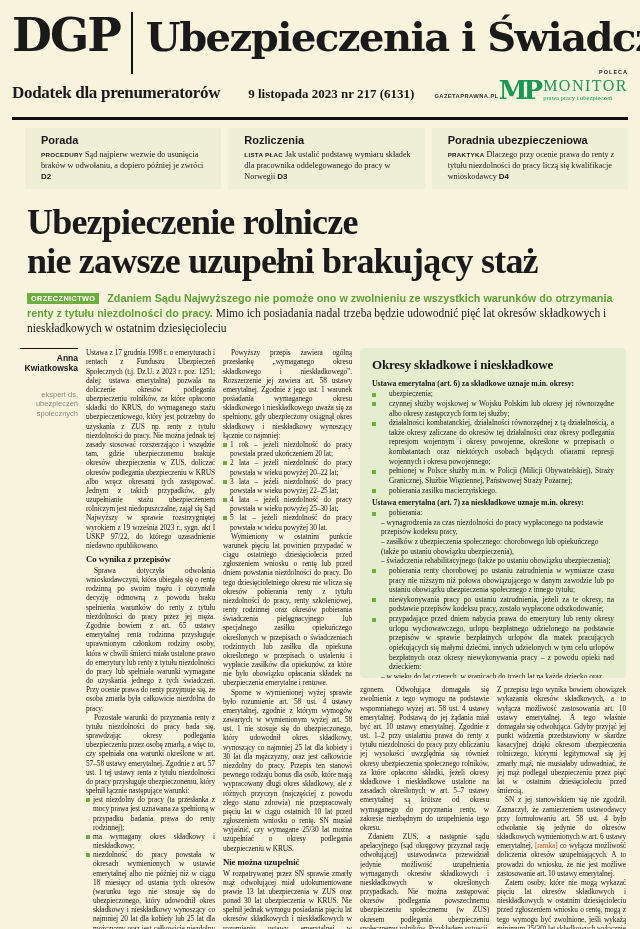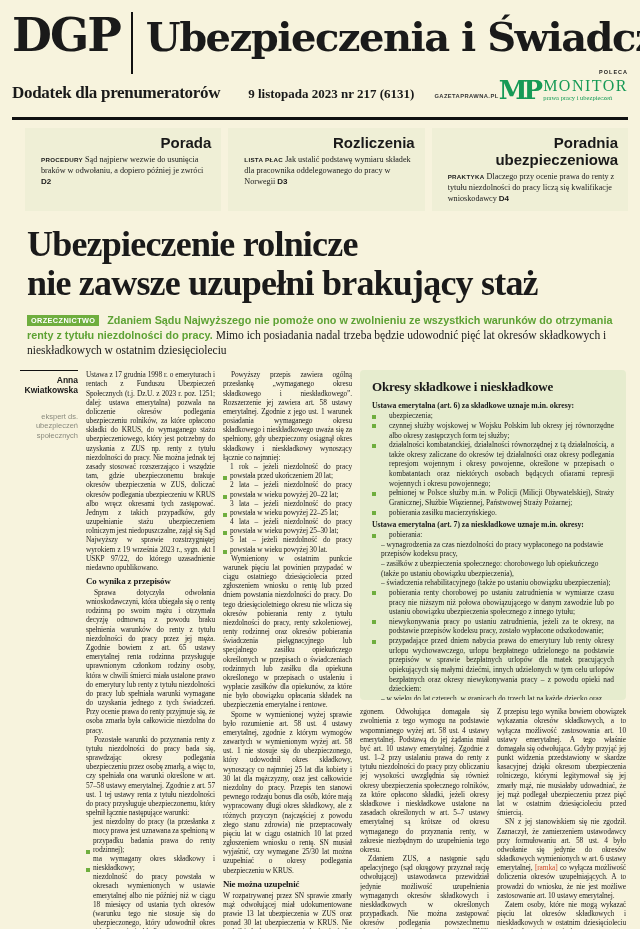--- a/index.html
+++ b/index.html
@@ -23,41 +23,41 @@
   .poleca{font-family:"Liberation Sans",sans-serif;font-weight:700;font-size:5.5px;letter-spacing:1px;color:#222;margin-bottom:2px;}
   .monrow{display:flex;align-items:center;gap:4px;justify-content:flex-end;}
   .mp{color:#169a56;font-family:"DejaVu Serif",serif;font-weight:700;font-size:26px;line-height:1;letter-spacing:-4px;}
   .moncol{text-align:left;}
   .monname{color:#169a56;font-family:"Liberation Serif",serif;font-size:16px;letter-spacing:1.5px;line-height:1;text-align:right;}
   .montag{color:#169a56;font-size:6.5px;line-height:1.1;}
   .hrule{height:2.5px;background:#111;margin:6px 12px 0;}
   
   .teasers{display:flex;gap:7px;margin:8px 12px 0 25px;}
   .tbox{flex:1;background:#efefd6;padding:6px 10px 7px 16px;}
-  .tsection{font-family:"Liberation Sans",sans-serif;font-weight:700;font-size:15px;margin:0 0 3px;text-align:right;}
+  .tsection{font-family:"Liberation Sans",sans-serif;font-weight:700;font-size:11px;margin:0 0 3px;}
   .ttext{font-size:8.2px;line-height:1.35;}
   .kick{font-family:"Liberation Sans",sans-serif;font-weight:700;font-size:6.2px;letter-spacing:.3px;}
   .pref{font-family:"Liberation Sans",sans-serif;font-weight:700;font-size:8px;}
   
   .headline{margin:14px 12px 0 27px;font-size:36px;line-height:1.07;font-weight:700;letter-spacing:-0.8px;}
   .lead{margin:11px 12px 0 27px;font-size:11.5px;line-height:1.3;}
   .badge{background:#6fae3e;color:#fff;font-family:"Liberation Sans",sans-serif;font-weight:700;font-size:7.3px;padding:1px 4px 1.5px;letter-spacing:.4px;margin-right:5px;vertical-align:1.5px;}
   .leadgreen{color:#5ea234;font-weight:700;font-family:"Liberation Sans",sans-serif;font-size:10.8px;}
   
   .bodygrid{display:flex;gap:8px;margin:12px 12px 0;height:588px;overflow:hidden;}
   .rail{width:66px;flex:none;text-align:right;font-family:"Liberation Sans",sans-serif;}
   .rail-inner{border-top:1.5px solid #111;width:58px;margin-left:auto;padding-top:4px;}
   .aname{font-weight:700;font-size:8.5px;line-height:1.2;}
   .arole{font-size:7.5px;color:#8b8b7e;line-height:1.3;margin-top:16px;}
   .col{width:129px;flex:none;font-size:7.4px;line-height:1.24;text-align:justify;letter-spacing:-0.1px;overflow:hidden;}
   .right{width:266px;flex:none;}
   .para{text-indent:8px;}
   .para.ni{text-indent:0;}
   .bhead{font-weight:700;font-size:8.8px;margin:4px 0 1px;text-align:left;}
-  .bullet{display:flex;gap:3px;align-items:flex-end;}
+  .bullet{display:flex;gap:3px;}
   .sq{width:4px;height:4px;background:#6fae3e;flex:none;margin-top:3px;}
   .btext{flex:1;text-align:justify;}
   .ref-red{color:#c9472b;}
   
   .gbox{background:#e6ecce;border-radius:4px;padding:9px 12px 8px;height:330px;box-sizing:border-box;overflow:hidden;margin-bottom:7px;}
   .gb-title{font-weight:700;font-size:13px;margin:0 0 6px;letter-spacing:-0.2px;}
   .gb-lead{font-weight:700;font-size:7.7px;margin-top:3px;line-height:1.3;}
   .gb-item{display:flex;gap:13px;font-size:7.4px;line-height:1.3;}
   .gb-item .sq{margin-top:3.5px;}
   .gb-sub{font-size:7.4px;line-height:1.3;padding-left:9px;}

